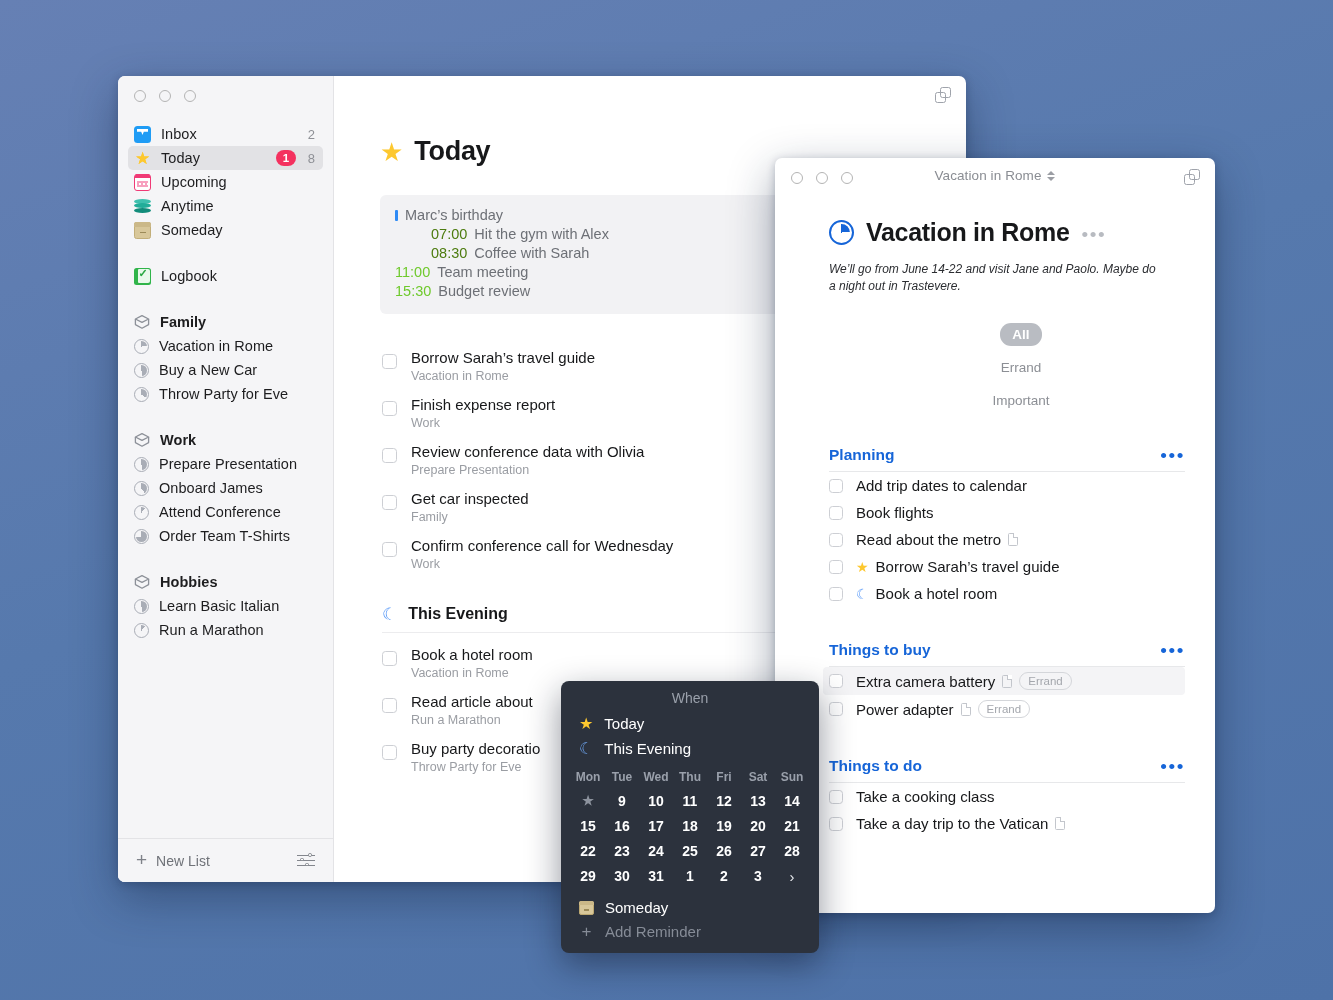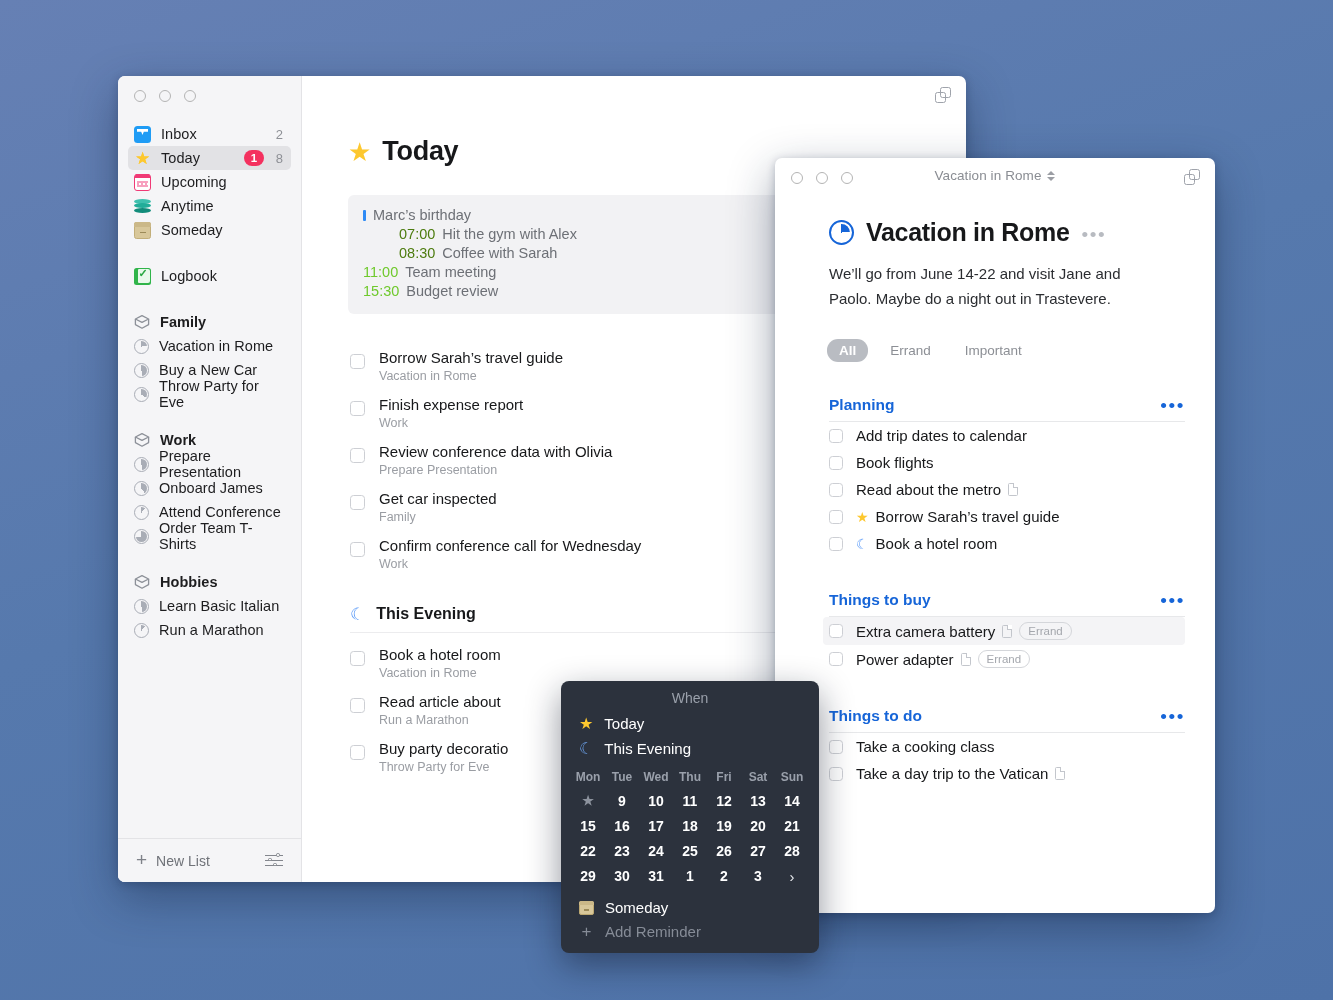--- a/index.html
+++ b/index.html
@@ -27,21 +27,21 @@
   .dup-icon { position:absolute; top:11px; right:14px; width:17px; height:17px; cursor:pointer; }
   .dup-icon i { position:absolute; border:1.6px solid #9fa3ab; border-radius:2.5px; display:block; }
   .dup-icon i.b { width:11px; height:11px; left:0; top:5px; background:#fff; }
   .dup-icon i.a { width:11px; height:11px; left:5px; top:0; }
 
   
   #main-window { left:118px; top:76px; width:848px; height:806px; }
   .main-body { position:absolute; inset:0; display:flex; }
 
   
-  .sidebar { width:184px; background:#f5f5f7; border-right:1px solid #e3e3e6;
+  .sidebar { width:216px; background:#f5f5f7; border-right:1px solid #e3e3e6;
     position:relative; display:flex; flex-direction:column; }
   .side-scroll { flex:1; padding:46px 0 0 0; overflow:hidden; }
   .nav-row { display:flex; align-items:center; height:24px; margin:0 10px 0 10px;
     padding:0 8px 0 6px; border-radius:5px; gap:10px; cursor:default; }
   .nav-row.sel { background:#e2e2e5; }
   .nav-label { font-size:14.5px; color:#1d1d1f; flex:1; letter-spacing:.05px; }
   .nav-count { font-size:13px; color:#8e9096; }
   .badge { background:#f4315f; color:#fff; font-size:11.5px; font-weight:600;
     border-radius:9px; padding:1px 6.5px; line-height:14px; margin-right:2px; }
   .ic { width:17px; height:17px; flex:0 0 17px; position:relative; }
@@ -132,24 +132,24 @@
   #project-window { left:775px; top:158px; width:440px; height:755px; }
   .proj-body { position:absolute; inset:0; padding:60px 0 0 0; overflow:hidden; }
   .proj-head { display:flex; align-items:center; gap:12px; padding:0 0 0 54px; }
   .proj-pie { width:25px; height:25px; border-radius:50%; border:2.2px solid #1665d8;
     position:relative; flex:0 0 25px; }
   .proj-pie i { position:absolute; inset:1.6px; border-radius:50%;
     background:conic-gradient(#1665d8 0 25%, transparent 25% 100%); }
   .proj-title { font-size:25px; font-weight:700; color:#17181a; letter-spacing:-.3px; }
   .dots { color:#b8bbc1; font-size:19px; letter-spacing:1.5px; line-height:10px;
     margin-top:5px; cursor:pointer; }
-  .proj-note { margin:14px 0 0 54px; width:332px; font-size:15px; line-height:25px;
-    color:#2b2d31; }
-
-  .filters { display:flex; gap:10px; margin:28px 0 0 52px; align-items:center; }
+  .proj-note { margin:14px 0 0 54px; width:332px; font-size:12px; line-height:17px;
+    color:#2b2d31;font-style:italic; }
+
+  .filters { display:flex; gap:10px; margin:28px 0 0 52px; align-items:center;flex-direction:column; }
   .chip { font-size:13.5px; color:#8c8f95; padding:4px 12px; border-radius:11px; cursor:pointer; }
   .chip.on { background:#b9bcc2; color:#fff; font-weight:600; }
 
   .sec { margin:34px 0 0 0; padding:0 30px 0 54px; }
   .sec-head { display:flex; align-items:center; justify-content:space-between;
     padding-bottom:7px; border-bottom:1px solid #e7e8ea; }
   .sec-title { font-size:15.5px; font-weight:700; color:#1665d8; }
   .sec-dots { color:#1665d8; font-size:19px; letter-spacing:1.6px; line-height:9px; cursor:pointer; }
   .prow { display:flex; align-items:center; gap:13px; padding:5px 8px 5px 0; margin-left:-6px;
     padding-left:6px; border-radius:4px; }

